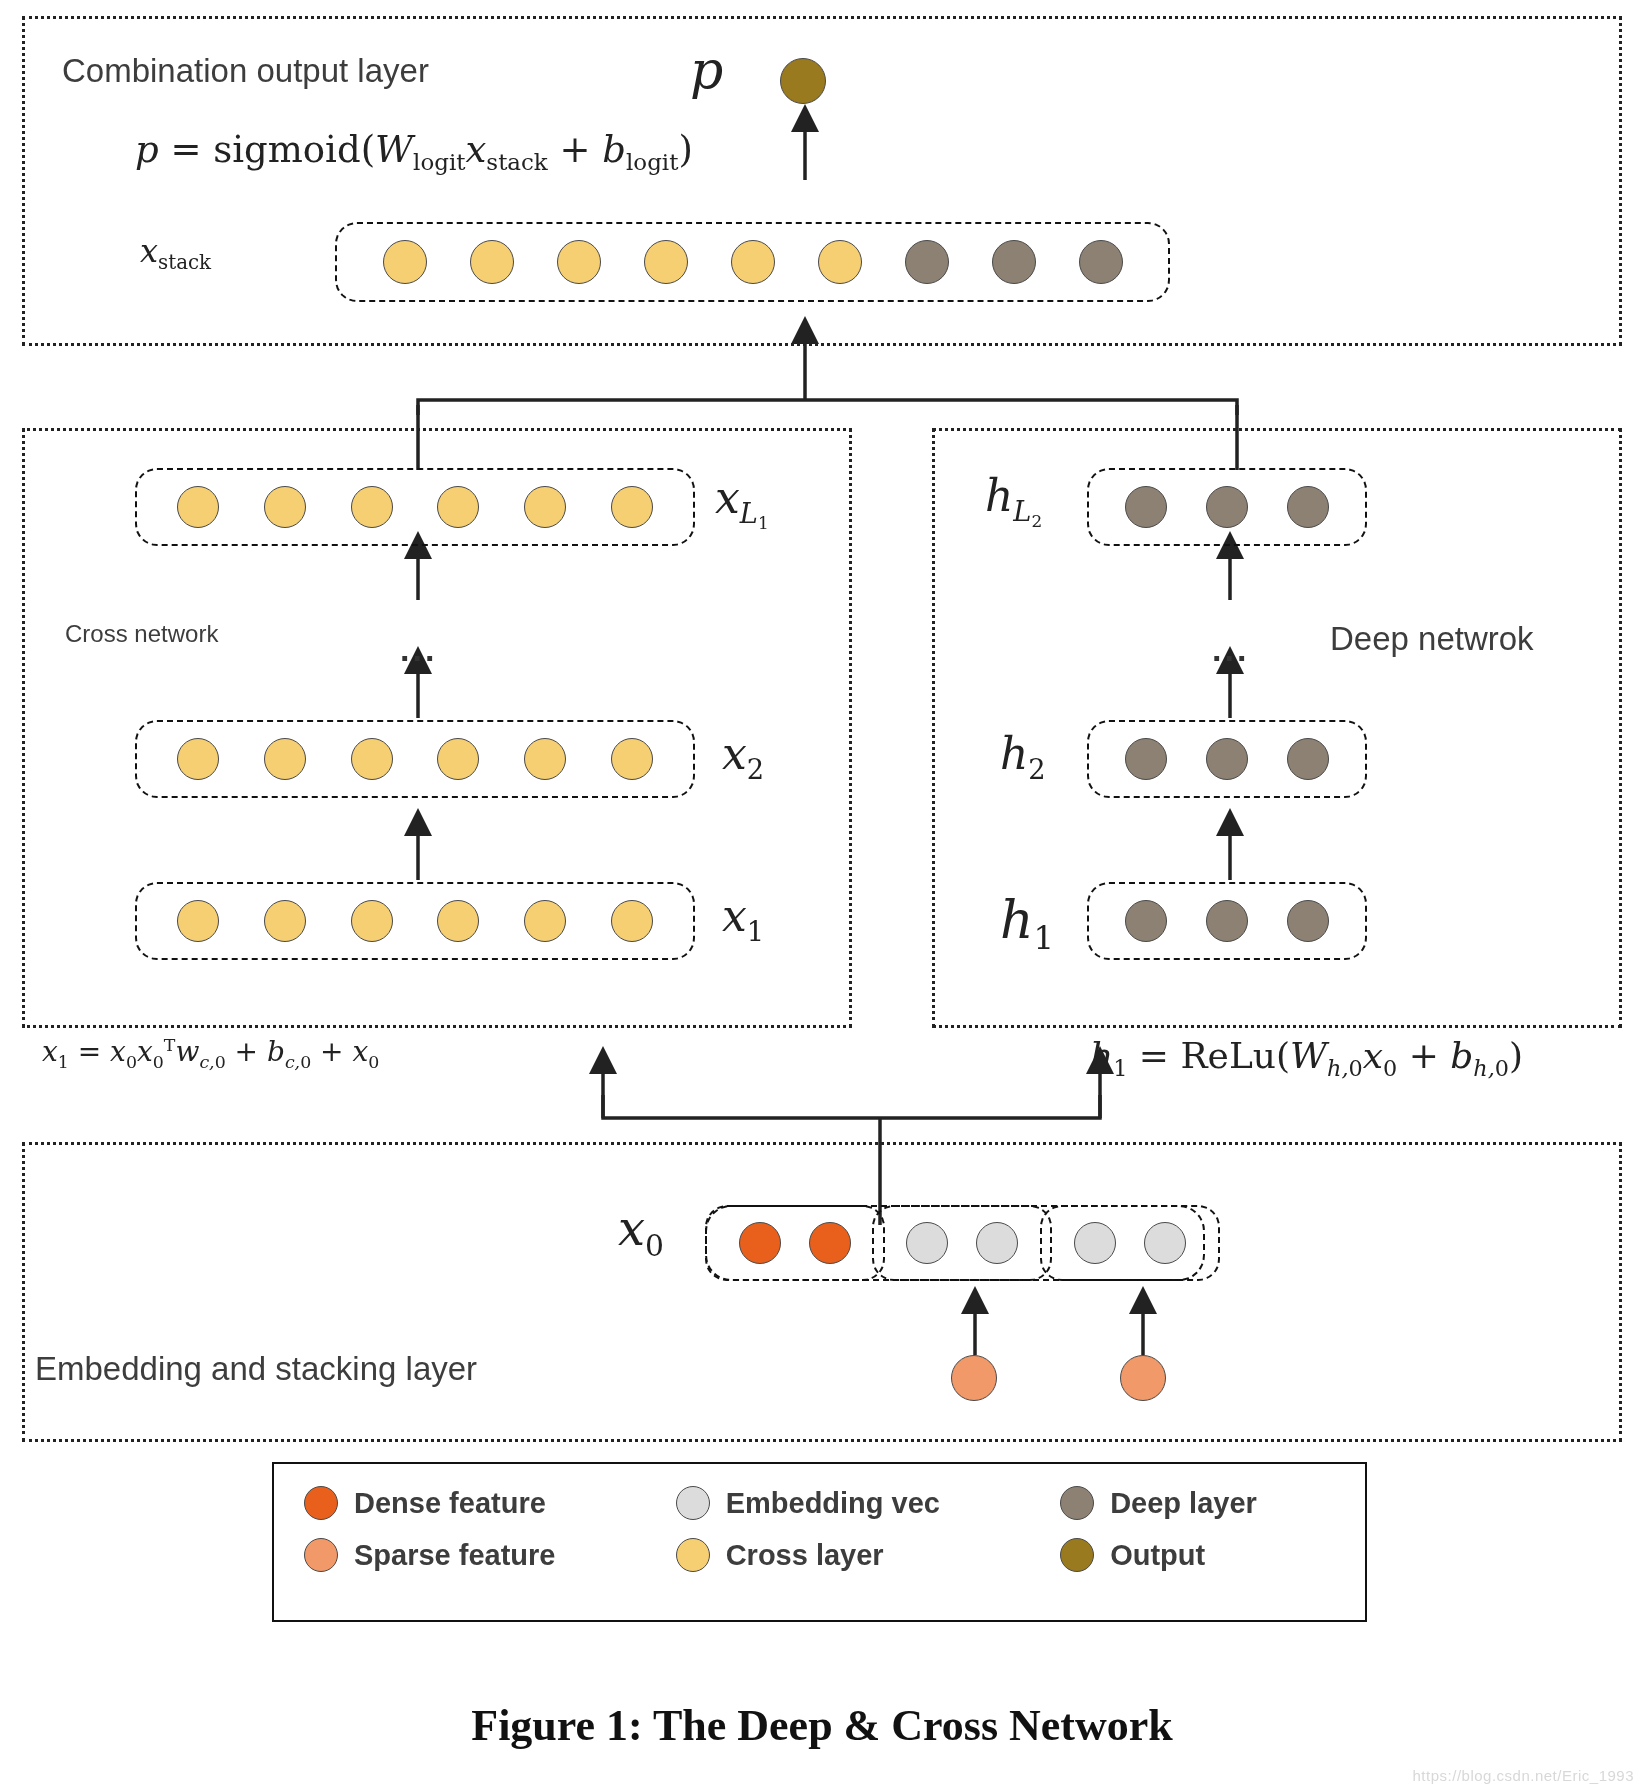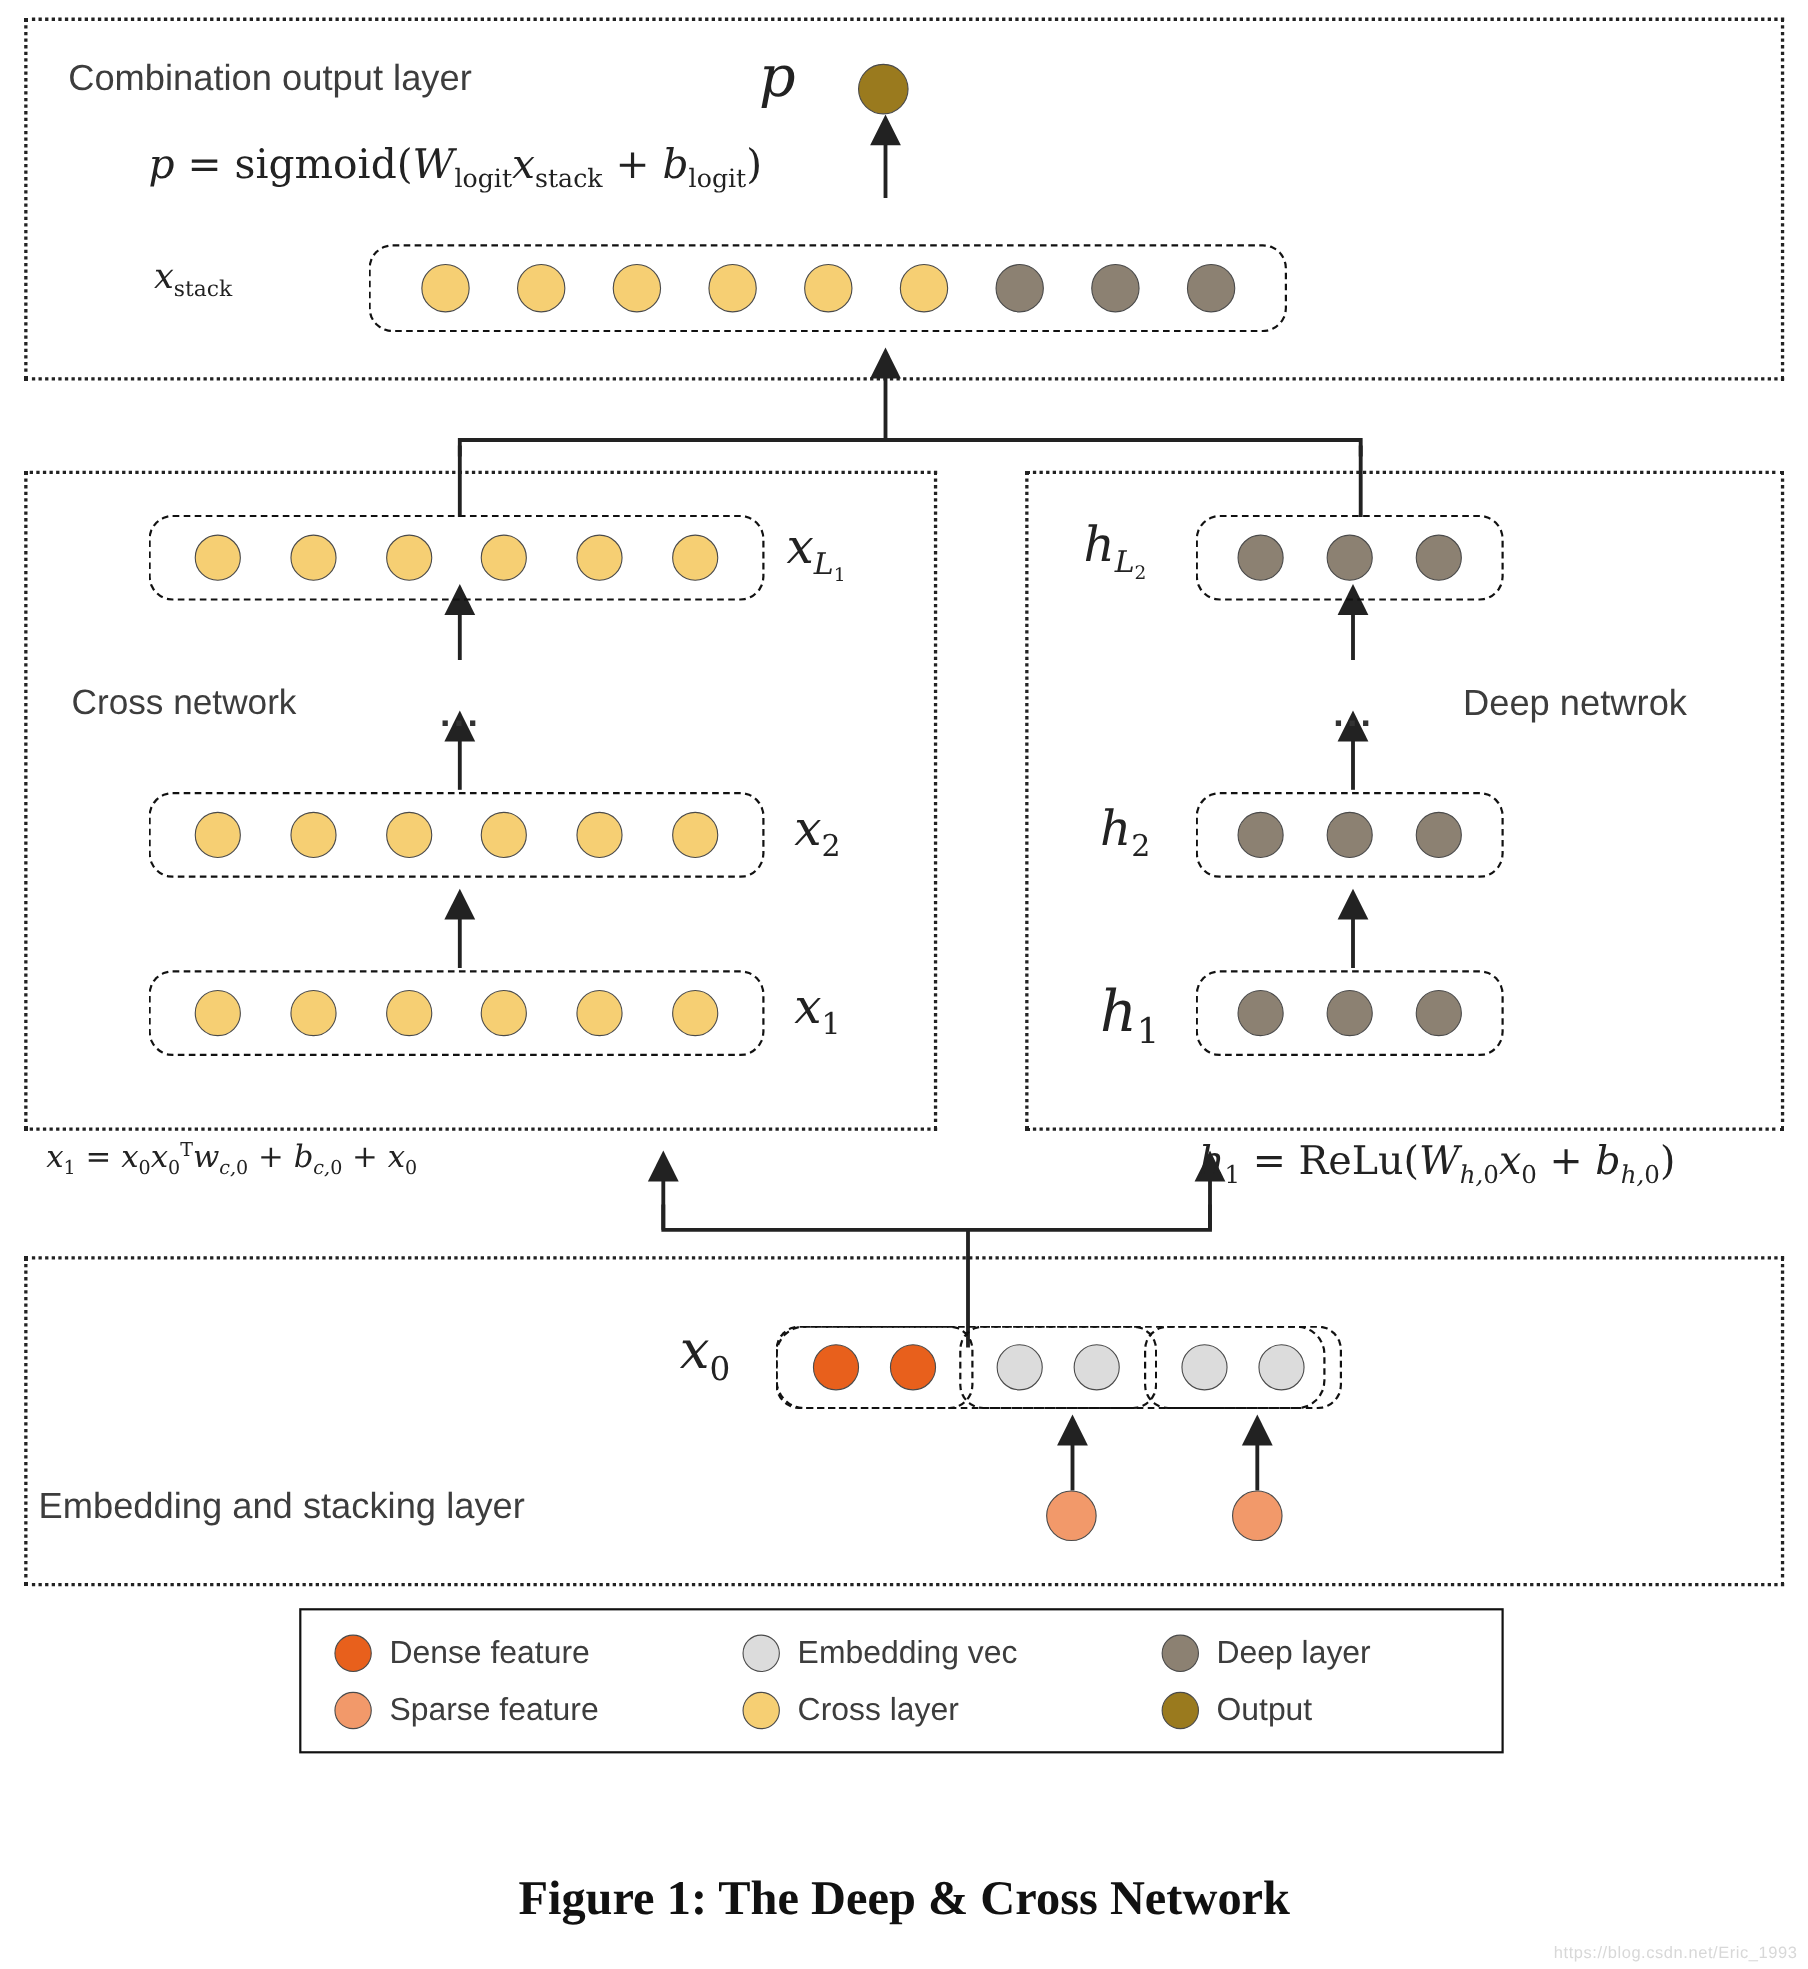--- a/index.html
+++ b/index.html
@@ -188,21 +188,21 @@
     <div class="node n-cross" style="width:44px;height:44px;"></div>
     <div class="node n-cross" style="width:44px;height:44px;"></div>
     <div class="node n-cross" style="width:44px;height:44px;"></div>
     <div class="node n-deep" style="width:44px;height:44px;"></div>
     <div class="node n-deep" style="width:44px;height:44px;"></div>
     <div class="node n-deep" style="width:44px;height:44px;"></div>
   </div>
 
   <div class="dotted-box" style="left:22px; top:428px; width:830px; height:600px;"></div>
 
-  <div class="label" style="left:65px; top:620px; font-size:32px;">Cross network</div>
+  <div class="label" style="left:65px; top:620px; font-size:24px;">Cross network</div>
 
   <div class="dashed-group" style="left:135px; top:468px; width:560px; height:78px; padding:0 18px;">
     <div class="node n-cross" style="width:42px;height:42px;"></div>
     <div class="node n-cross" style="width:42px;height:42px;"></div>
     <div class="node n-cross" style="width:42px;height:42px;"></div>
     <div class="node n-cross" style="width:42px;height:42px;"></div>
     <div class="node n-cross" style="width:42px;height:42px;"></div>
     <div class="node n-cross" style="width:42px;height:42px;"></div>
   </div>
   <div class="math" style="left:715px; top:472px; font-size:44px;">x<sub class="sub-it">L<sub>1</sub></sub></div>
@@ -283,21 +283,21 @@
   </div>
 
   <div class="dashed-group" style="left:1040px; top:1205px; width:180px; height:76px; padding:0 18px;">
     <div class="node n-embed" style="width:42px;height:42px;"></div>
     <div class="node n-embed" style="width:42px;height:42px;"></div>
   </div>
 
   <div class="node n-sparse" style="position:absolute; left:951px; top:1355px; width:46px; height:46px;"></div>
   <div class="node n-sparse" style="position:absolute; left:1120px; top:1355px; width:46px; height:46px;"></div>
 
-  <div class="legend" style="left:272px; top:1462px; width:1095px; height:132px;">
+  <div class="legend" style="left:272px; top:1462px; width:1095px; height:160px;font-weight:bold;">
     <div class="legend-grid">
       <div class="legend-item">
         <span class="node n-dense"></span>
         <span>Dense feature</span>
       </div>
       <div class="legend-item">
         <span class="node n-embed"></span>
         <span>Embedding vec</span>
       </div>
       <div class="legend-item">

